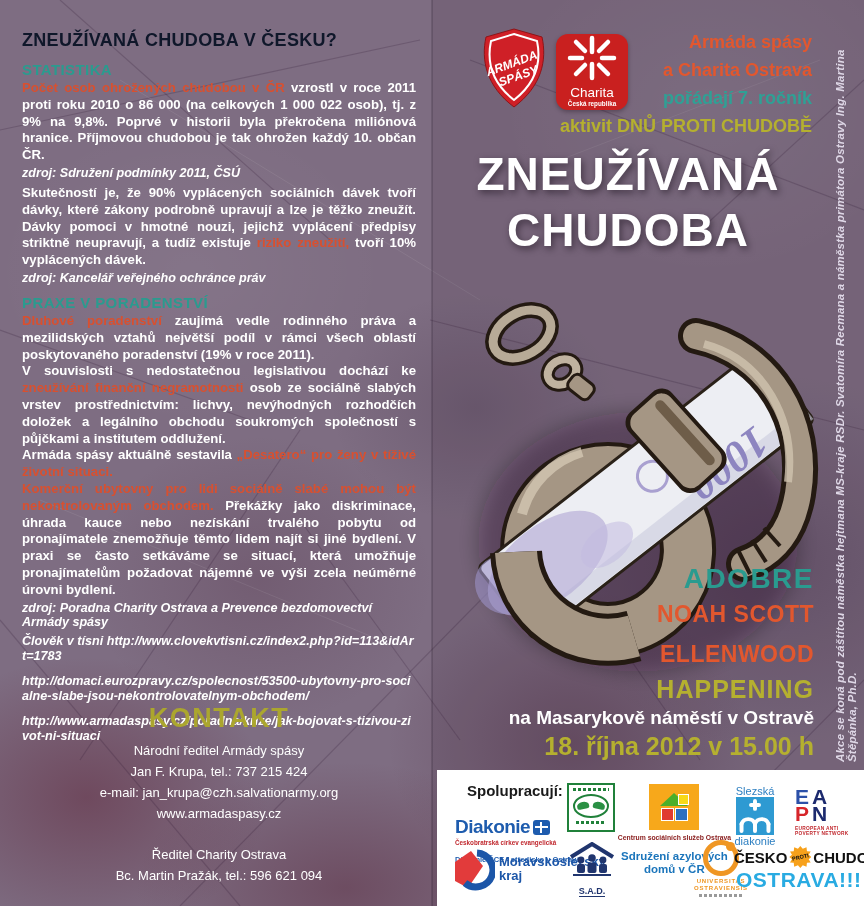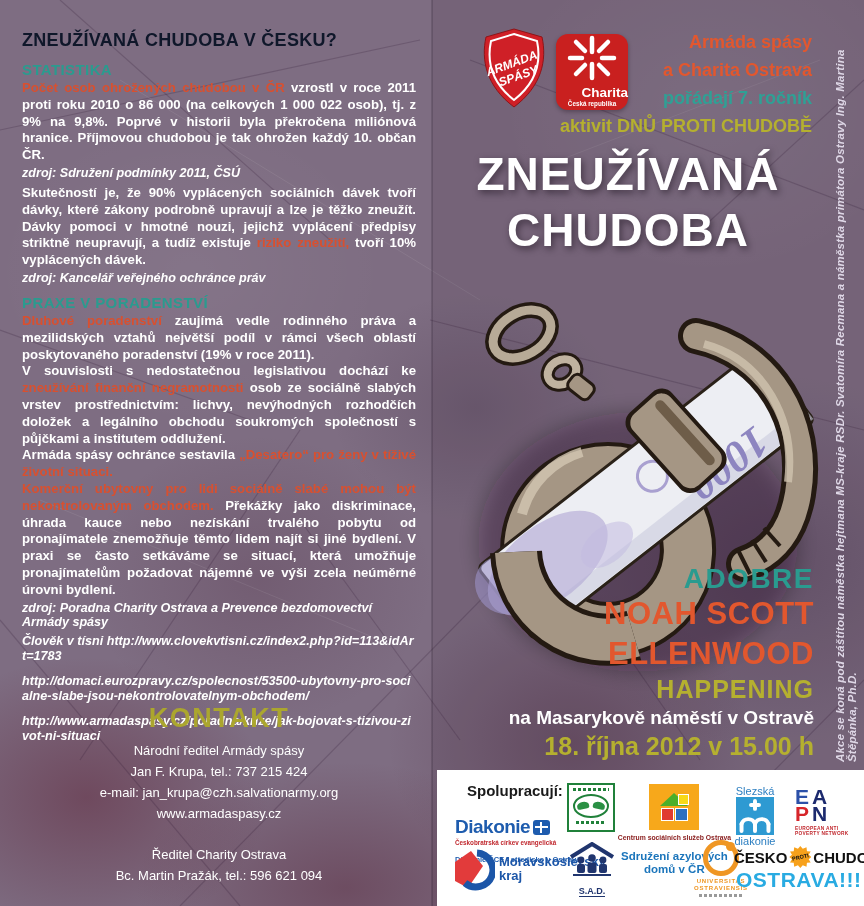--- a/index.html
+++ b/index.html
@@ -41,33 +41,33 @@
   
   .rp-intro{position:absolute;right:52px;top:28px;text-align:right;font-weight:bold;font-size:18px;line-height:28px;}
   .rp-intro .i1,.rp-intro .i2{color:#e2572e;}
   .rp-intro .i3{color:#2fa095;}
   .rp-intro .i4{color:#b5b02f;}
   .rp-title{position:absolute;left:440px;top:146px;width:376px;text-align:center;color:#fff;
     font-size:46px;font-weight:bold;line-height:56px;letter-spacing:1px;
     text-shadow:2px 3px 7px rgba(22,12,24,.55);}
   .rp-event{position:absolute;right:50px;top:564px;text-align:right;font-weight:bold;}
   .ev-adobre{color:#2a9b8f;font-size:28px;line-height:30px;letter-spacing:1.5px;}
-  .ev-name{color:#e2572e;font-size:31px;line-height:40px;letter-spacing:.5px;}
+  .ev-name{color:#e2572e;font-size:23px;line-height:40px;letter-spacing:.5px;}
   .ev-type{color:#b5b02f;font-size:25px;line-height:30px;letter-spacing:1px;}
   .ev-place{color:#fff;font-size:19px;line-height:27px;}
   .ev-date{color:#b5b02f;font-size:25px;line-height:30px;}
   .rp-vertical{position:absolute;right:6px;top:14px;height:748px;
     writing-mode:vertical-rl;transform:rotate(180deg);
     color:#ded7e6;font-size:11.5px;font-style:italic;font-weight:bold;letter-spacing:.2px;}
 
   
   .logo-shield{position:absolute;left:478px;top:26px;}
   .logo-charita{position:absolute;left:556px;top:34px;width:72px;height:76px;background:#c9201f;border-radius:12px;
     box-shadow:0 2px 4px rgba(30,15,25,.35);text-align:center;}
-  .charita-name{color:#fff;font-size:13.5px;font-weight:bold;margin-top:-3px;text-align:right;}
+  .charita-name{color:#fff;font-size:13.5px;font-weight:normal;margin-top:-3px;}
   .charita-sub{color:#fff;font-size:6.3px;font-weight:bold;margin-top:0px;}
 
   .cuffs{position:absolute;left:438px;top:282px;width:392px;height:424px;}
 
   
   .sponsors{position:absolute;left:437px;top:770px;width:427px;height:136px;background:#ffffff;}
   .sp-h{position:absolute;left:30px;top:12px;font-size:15px;font-weight:bold;color:#1a1a1a;}
   .diak{position:absolute;left:18px;top:46px;width:130px;}
   .diak-row{display:flex;align-items:center;gap:3px;}
   .diak-name{color:#1e5cae;font-size:19px;font-weight:bold;letter-spacing:-.5px;}
@@ -148,21 +148,21 @@
 
     <h2 class="sec-h">STATISTIKA</h2>
     <p class="bodyp"><span class="red">Počet osob ohrožených chudobou v ČR</span><span> vzrostl v roce 2011 proti roku 2010 o 86 000 (na celkových 1 000 022 osob), tj. z 9% na 9,8%. Poprvé v historii byla překročena miliónová hranice. Příjmovou chudobou je tak ohrožen každý 10. občan ČR.</span></p>
     <p class="src">zdroj: Sdružení podmínky 2011, ČSÚ</p>
     <p class="bodyp"><span>Skutečností je, že 90% vyplácených sociálních dávek tvoří dávky, které zákony podrobně upravují a lze je těžko zneužít. Dávky pomoci v hmotné nouzi, jejichž vyplácení předpisy striktně neupravují, a tudíž existuje </span><span class="red">riziko zneužití,</span><span> tvoří 10% vyplácených dávek.</span></p>
     <p class="src">zdroj: Kancelář veřejného ochránce práv</p>
 
     <h2 class="sec-h">PRAXE V PORADENSTVÍ</h2>
     <p class="bodyp"><span class="red">Dluhové poradenství</span><span> zaujímá vedle rodinného práva a mezilidských vztahů největší podíl v rámci všech oblastí poskytovaného poradenství (19% v roce 2011).</span></p>
     <p class="bodyp"><span>V souvislosti s nedostatečnou legislativou dochází ke </span><span class="red">zneužívání finanční negramotnosti</span><span> osob ze sociálně slabých vrstev prostřednictvím: lichvy, nevýhodných rozhodčích doložek a legálního obchodu soukromých společností s půjčkami a institutem oddlužení.</span></p>
-    <p class="bodyp"><span>Armáda spásy ochránce sestavila </span><span class="red">„Desatero“ pro ženy v tíživé životní situaci.</span></p>
+    <p class="bodyp"><span>Armáda spásy aktuálně sestavila </span><span class="red">„Desatero“ pro ženy v tíživé životní situaci.</span></p>
     <p class="bodyp"><span class="red">Komerční ubytovny pro lidi sociálně slabé mohou být nekontrolovaným obchodem.</span><span> Překážky jako diskriminace, úhrada kauce nebo nezískání trvalého pobytu od pronajímatele znemožňuje těmto lidem najít si jiné bydlení. V praxi se často setkáváme se situací, která umožňuje pronajímatelům požadovat nájemné ve výši zcela neúměrné úrovni bydlení.</span></p>
     <p class="src">zdroj: Poradna Charity Ostrava a Prevence bezdomovectví Armády spásy</p>
 
     <p class="lnk">Člověk v tísni http://www.clovekvtisni.cz/index2.php?id=113&amp;idArt=1783</p>
     <p class="lnk">http://domaci.eurozpravy.cz/spolecnost/53500-ubytovny-pro-socialne-slabe-jsou-nekontrolovatelnym-obchodem/</p>
     <p class="lnk">http://www.armadaspasy.cz/poradna/krize/jak-bojovat-s-tizivou-zivot-ni-situaci</p>
   </div>
 
   <div class="kontakt">
     <h2>KONTAKT</h2>

